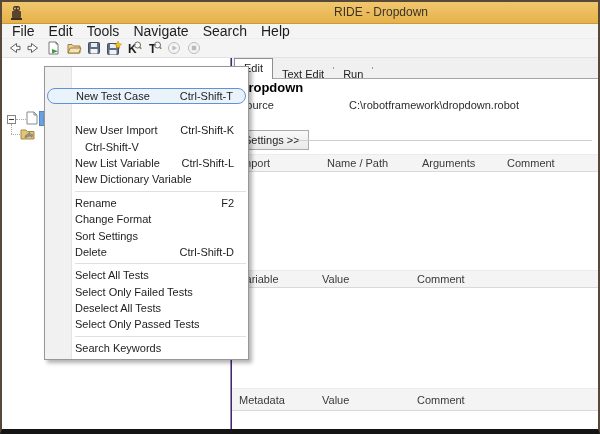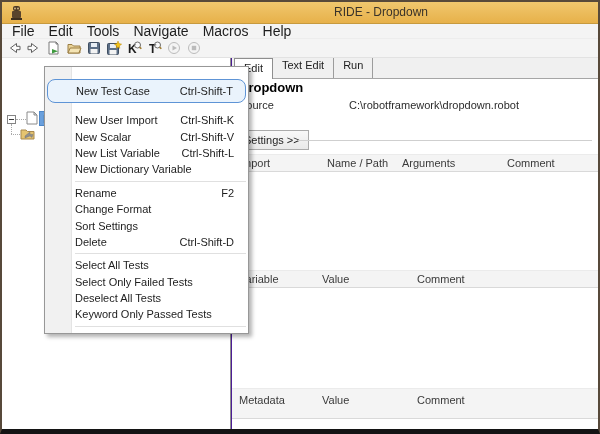--- a/index.html
+++ b/index.html
@@ -71,62 +71,62 @@
   
   .tabs {
     position:absolute; left:0; top:0; right:0; height:21px;
     background:#f0f0f0; border-bottom:1px solid #a6a6a6;
     display:flex; align-items:stretch; padding-left:2px;
   }
   .tab { font-size:11px; padding:3px 9px 0 9px; color:#1d1d1d; white-space:nowrap; }
   .tab.active {
     background:#fff; border:1px solid #8e8e8e; border-bottom:none; margin-bottom:-1px;
   }
-  .tab.plain { border-right:1px solid #9c9c9c; margin:0 0; padding-top:0; line-height:15px; }
+  .tab.plain { border-right:1px solid #9c9c9c; margin:9px 0; padding-top:0; line-height:15px; }
 
   
   .ed-title { position:absolute; left:7px; top:22px; font-size:13px; font-weight:bold; color:#000; }
   .src-label { position:absolute; left:7px; top:41px; font-size:11px; color:#2c2c2c; }
   .src-path  { position:absolute; left:117px; top:41px; font-size:11px; color:#2c2c2c; }
   .settings-btn {
     position:absolute; left:3px; top:72px; height:20px;
     background:linear-gradient(#f9f9f9,#e9e9e9); border:1px solid #ababab;
     font-size:11px; padding:0 8px; color:#1d1d1d; font-family:inherit;
   }
   .settings-line { position:absolute; left:66px; right:6px; top:82px; height:1px; background:#cfcfcf; }
 
   .hdr-band {
     position:absolute; left:0; right:0; height:18px;
     background:#f4f4f4; border-top:1px solid #ebebeb; border-bottom:1px solid #d9d9d9;
   }
   .hdr-band .col { position:absolute; top:2px; font-size:11px; color:#3a3a3a; white-space:nowrap; }
   .band-imports  { top:96px; }
   .band-vars     { top:212px; }
-  .band-meta     { top:330px; height:31px; }
+  .band-meta     { top:330px; height:23px; }
   .band-meta .col { top:5px; }
 
   
   .context-menu {
     position:absolute; left:42px; top:64px; width:205px; z-index:20;
     background:#ffffff; border:1px solid #979797;
     box-shadow:3px 3px 4px rgba(0,0,0,.3);
     padding:3px 0 3px 0;
   }
   .context-menu::before {
     content:""; position:absolute; left:0; top:0; bottom:0; width:26px;
     background:#f1f1f1; border-right:1px solid #e4e4e4;
   }
   .cm-item {
     position:relative; height:16.4px; display:flex; align-items:center;
     padding:0 14px 0 30px; font-size:11px; color:#1d1d1d; white-space:nowrap;
   }
   .cm-item .cm-label { flex:1 1 auto; }
   .cm-item .cm-shortcut { flex:0 0 auto; text-align:right; padding-left:10px; }
   .cm-item.hl {
-    height:24px; margin:9px 2px; padding:0 12px 0 28px;
+    height:16px; margin:18px 2px; padding:0 12px 0 28px;
     background:#eaf3fc; border:1px solid #5e94d6; border-radius:8px;
   }
   .cm-sep { position:relative; margin:3px 2px 3px 30px; border-top:1px solid #e0e0e0; height:0; }
 </style>
 </head>
 <body>
 
 <div class="window">
 
   <div class="titlebar">
@@ -138,21 +138,21 @@
       <circle cx="9" cy="3.5" r="0.9" fill="#d8c08a"></circle>
     </svg>
     <span class="title-text">RIDE - Dropdown</span>
   </div>
 
   <div class="menubar">
     <span class="mitem">File</span>
     <span class="mitem">Edit</span>
     <span class="mitem">Tools</span>
     <span class="mitem">Navigate</span>
-    <span class="mitem">Macros</span>
+    <span class="mitem">Search</span>
     <span class="mitem">Help</span>
   </div>
 
   <div class="toolbar">
     <span class="tb-btn">
       <svg width="16" height="16" viewBox="0 0 16 16">
           <path d="M10.5 3.5 L4.5 8 L10.5 12.5 L10.5 9.7 L14 9.7 L14 6.3 L10.5 6.3 Z" fill="#fbfbfb" stroke="#5f5f5f"></path>
         </svg>
     </span>
     <span class="tb-btn">
@@ -242,21 +242,21 @@
     <div class="ed-title">Dropdown</div>
     <div class="src-label">Source</div>
     <div class="src-path">C:\robotframework\dropdown.robot</div>
 
     <button class="settings-btn">Settings &gt;&gt;</button>
     <div class="settings-line"></div>
 
     <div class="hdr-band band-imports">
       <span class="col" style="left:7px">Import</span>
       <span class="col" style="left:95px">Name / Path</span>
-      <span class="col" style="left:170px">Arguments</span>
+      <span class="col" style="left:190px">Arguments</span>
       <span class="col" style="left:275px">Comment</span>
     </div>
 
     <div class="hdr-band band-vars">
       <span class="col" style="left:7px">Variable</span>
       <span class="col" style="left:90px">Value</span>
       <span class="col" style="left:185px">Comment</span>
     </div>
 
     <div class="hdr-band band-meta">
@@ -269,21 +269,20 @@
   <div class="context-menu">
     <div class="cm-item hl">
       <span class="cm-label">New Test Case</span>
       <span class="cm-shortcut">Ctrl-Shift-T</span>
     </div>
     <div class="cm-item">
       <span class="cm-label">New User Import</span>
       <span class="cm-shortcut">Ctrl-Shift-K</span>
     </div>
     <div class="cm-item">
-      <span class="cm-label">New Scalar</span>
       <span class="cm-shortcut">Ctrl-Shift-V</span>
     </div>
     <div class="cm-item">
       <span class="cm-label">New List Variable</span>
       <span class="cm-shortcut">Ctrl-Shift-L</span>
     </div>
     <div class="cm-item">
       <span class="cm-label">New Dictionary Variable</span>
       <span class="cm-shortcut"></span>
     </div>
@@ -311,19 +310,23 @@
     </div>
     <div class="cm-item">
       <span class="cm-label">Select Only Failed Tests</span>
       <span class="cm-shortcut"></span>
     </div>
     <div class="cm-item">
       <span class="cm-label">Deselect All Tests</span>
       <span class="cm-shortcut"></span>
     </div>
     <div class="cm-item">
-      <span class="cm-label">Keyword Only Passed Tests</span>
+      <span class="cm-label">Select Only Passed Tests</span>
       <span class="cm-shortcut"></span>
     </div>
     <div class="cm-sep"></div>
+    <div class="cm-item">
+      <span class="cm-label">Search Keywords</span>
+      <span class="cm-shortcut"></span>
+    </div>
   </div>
 
 </div>
 
 </body></html>

